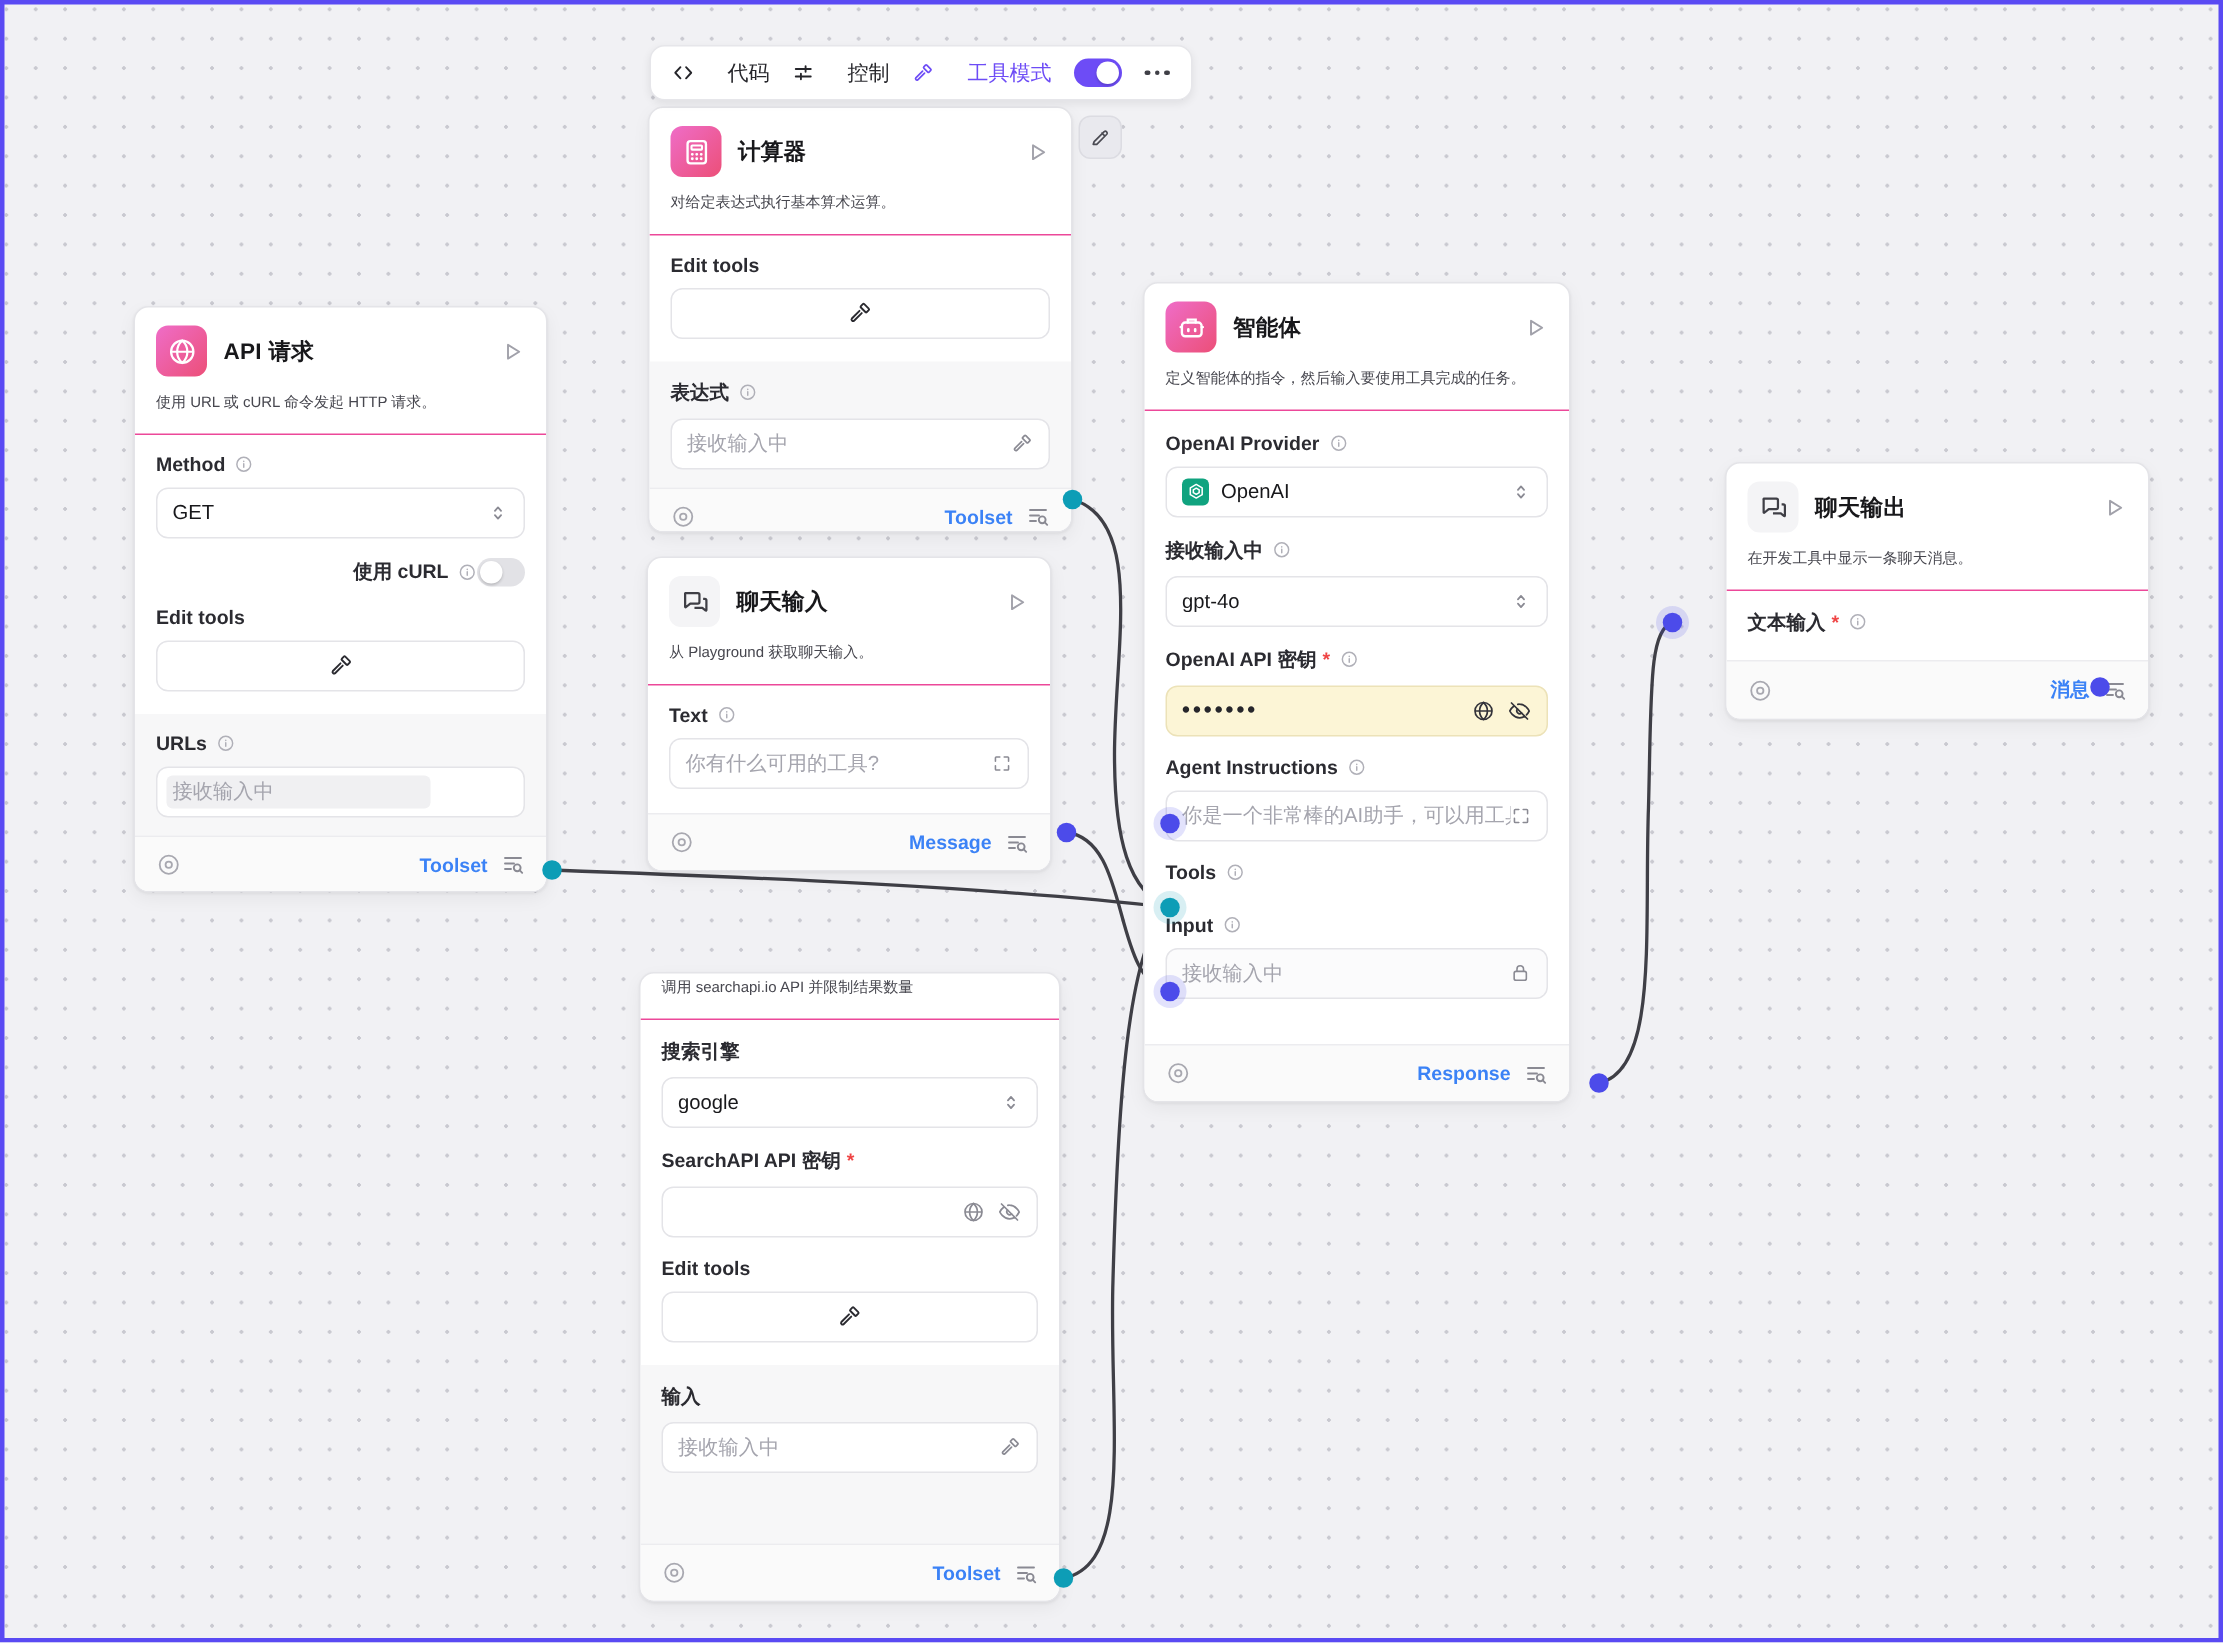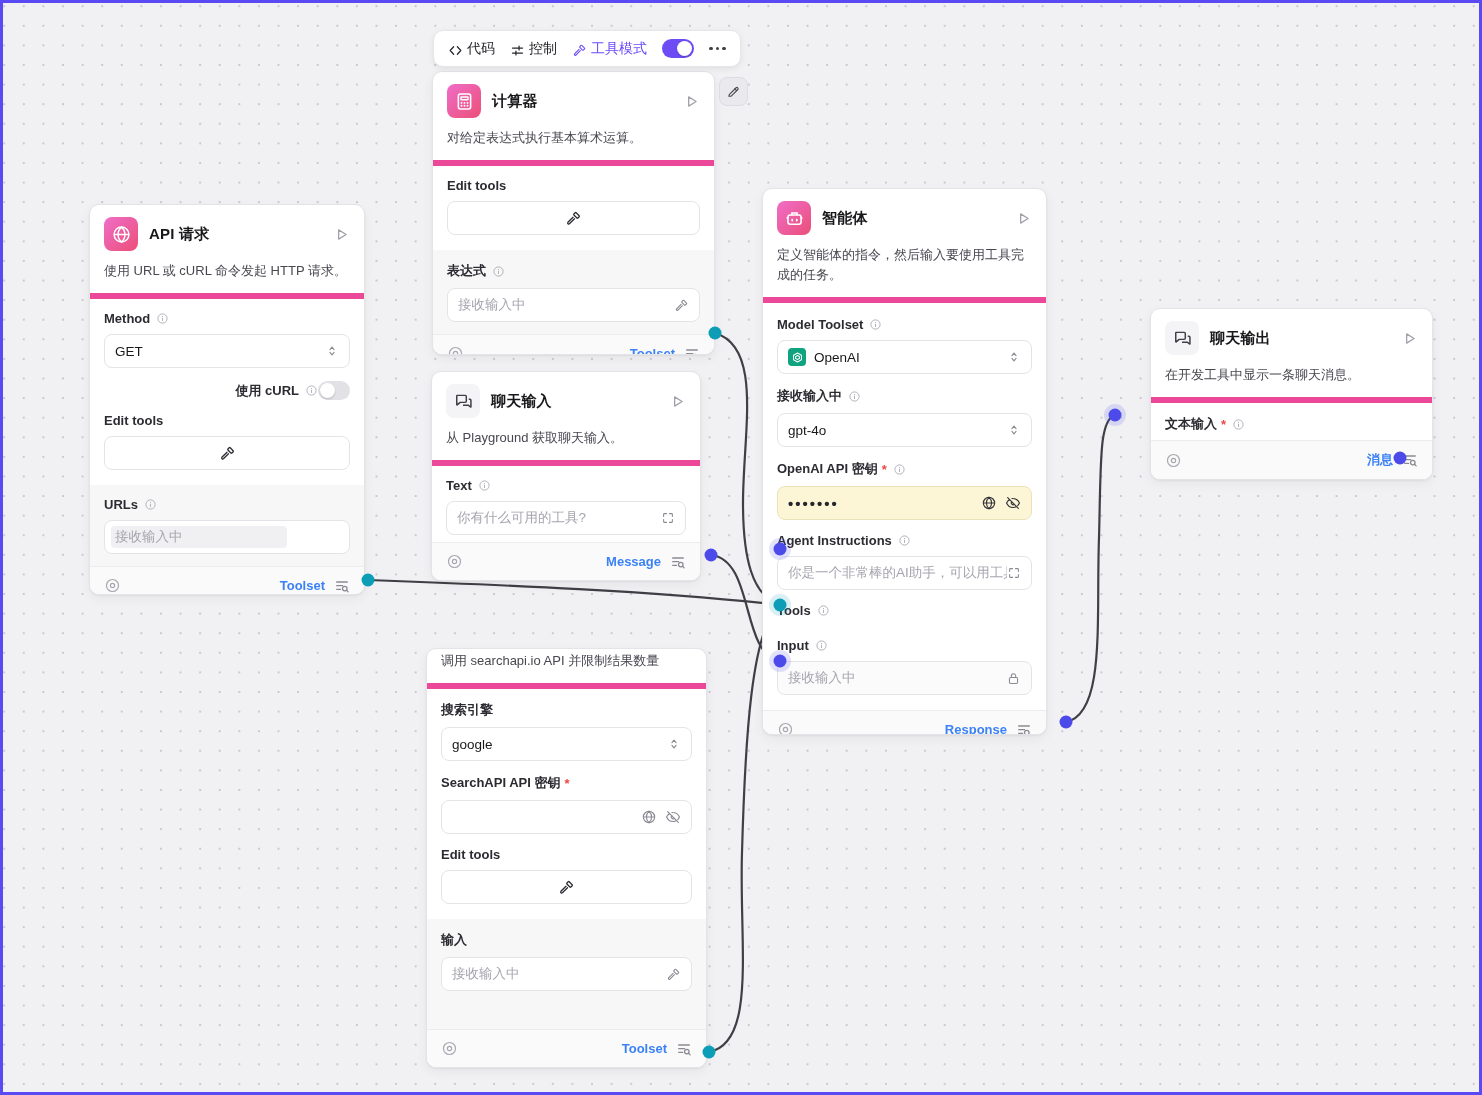--- a/index.html
+++ b/index.html
@@ -22,21 +22,21 @@
     box-shadow:0 1px 2px rgba(0,0,0,.05),0 4px 12px rgba(0,0,0,.05);
     display:flex; flex-direction:column; z-index:2; overflow:hidden;
   }
   .node-header{ display:flex; align-items:center; gap:11px; padding:12px 14px 8px; }
   .node-icon{ width:34px; height:34px; border-radius:8px; display:flex; align-items:center; justify-content:center; color:#fff; flex:none; }
   .icon-pink{ background:linear-gradient(135deg,#ef6dc8,#ec4f78); }
   .icon-blue{ background:#6575e6; }
   .icon-gray{ background:#f4f4f6; color:#3f3f46; }
   .node-title{ flex:1; font-size:15px; font-weight:700; color:#18181b; letter-spacing:.2px;}
   .play-btn{ color:#a1a1aa; display:flex; align-items:center; cursor:pointer; }
-  .node-desc{ padding:2px 14px 12px; font-size:13px; line-height:1.55; color:#47474f; border-bottom:6px solid #ec4899; }
+  .node-desc{ padding:2px 14px 12px; font-size:10px; line-height:1.55; color:#47474f; border-bottom:1px solid #ec4899; }
   .sec{ padding:12px 14px 2px; }
   .sec.gray{ background:#f7f7f8; flex:1; padding-bottom:12px; }
   .field{ margin-bottom:13px; }
   .field-label{ display:flex; align-items:center; gap:6px; font-size:13px; font-weight:700; color:#2b2b31; margin-bottom:8px; }
   .info{ color:#b0b0b8; display:flex; }
   .asterisk{ color:#ef4444; margin-left:-2px; font-weight:700; }
   .control{ position:relative; height:34px; border:1px solid #e4e4e8; border-radius:8px; background:#fff; display:flex; align-items:center; padding:0 10px; font-size:13.5px; color:#18181b; gap:8px; }
   .control .grow{ flex:1; overflow:hidden; white-space:nowrap; }
   .ph{ color:#a5a5ae; }
   .ctl-icon{ color:#8a8a93; display:flex; flex:none; }
@@ -55,21 +55,21 @@
   .toggle.on{ background:#6d4cf6; }
   .toggle.off{ background:#e2e2e6; }
   .toggle .knob{ position:absolute; top:2px; width:15px; height:15px; border-radius:50%; background:#fff; box-shadow:0 1px 2px rgba(0,0,0,.2); }
   .toggle.on .knob{ right:2px; } .toggle.off .knob{ left:2px; }
   .toolbar{
     position:absolute; left:430px; top:27px; height:37px; z-index:4;
     background:#fff; border:1px solid #e6e6ea; border-radius:10px;
     box-shadow:0 2px 6px rgba(0,0,0,.07);
     display:flex; align-items:center; gap:15px; padding:0 14px;
   }
-  .tb-item{ display:flex; align-items:flex-end; gap:4px; font-size:14px; color:#26262b; cursor:pointer; }
+  .tb-item{ display:flex; align-items:center; gap:22px; font-size:14px; color:#26262b; cursor:pointer; }
   .tb-item.active{ color:#6d4cf6; font-weight:500; }
   .tb-dots{ display:flex; gap:3px; cursor:pointer; }
   .tb-dots i{ width:3.5px; height:3.5px; border-radius:50%; background:#3f3f46; }
   .edit-fab{
     position:absolute; left:716px; top:74px; width:29px; height:29px; z-index:4;
     background:#e9e9ee; border-radius:8px; display:flex; align-items:center; justify-content:center;
     color:#4a4a52; cursor:pointer; border:1px solid #dcdce2;
   }
   .port{ position:absolute; width:13px; height:13px; border-radius:50%; transform:translate(-50%,-50%); z-index:6; cursor:crosshair; }
   .port.teal{ background:#0d9db6; }
@@ -414,21 +414,21 @@
       <div class="play-btn">
           <svg width="17" height="17" viewBox="0 0 24 24">
             <use href="#i-play"></use>
           </svg>
         </div>
     </div>
     <div class="node-desc">定义智能体的指令，然后输入要使用工具完成的任务。</div>
     <div class="sec" style="padding-top:14px;">
       <div class="field">
         <div class="field-label">
-          <span>Model Toolset</span>
+          <span>OpenAI Provider</span>
           <span class="info">
               <svg width="13" height="13" viewBox="0 0 24 24">
                 <use href="#i-info"></use>
               </svg>
             </span>
         </div>
         <div class="control">
           <span style="width:18px;height:18px;border-radius:4px;background:#10a37f;color:#fff;display:flex;align-items:center;justify-content:center;flex:none;">
               <svg width="13" height="13" viewBox="0 0 24 24">
                 <use href="#i-openai"></use>

